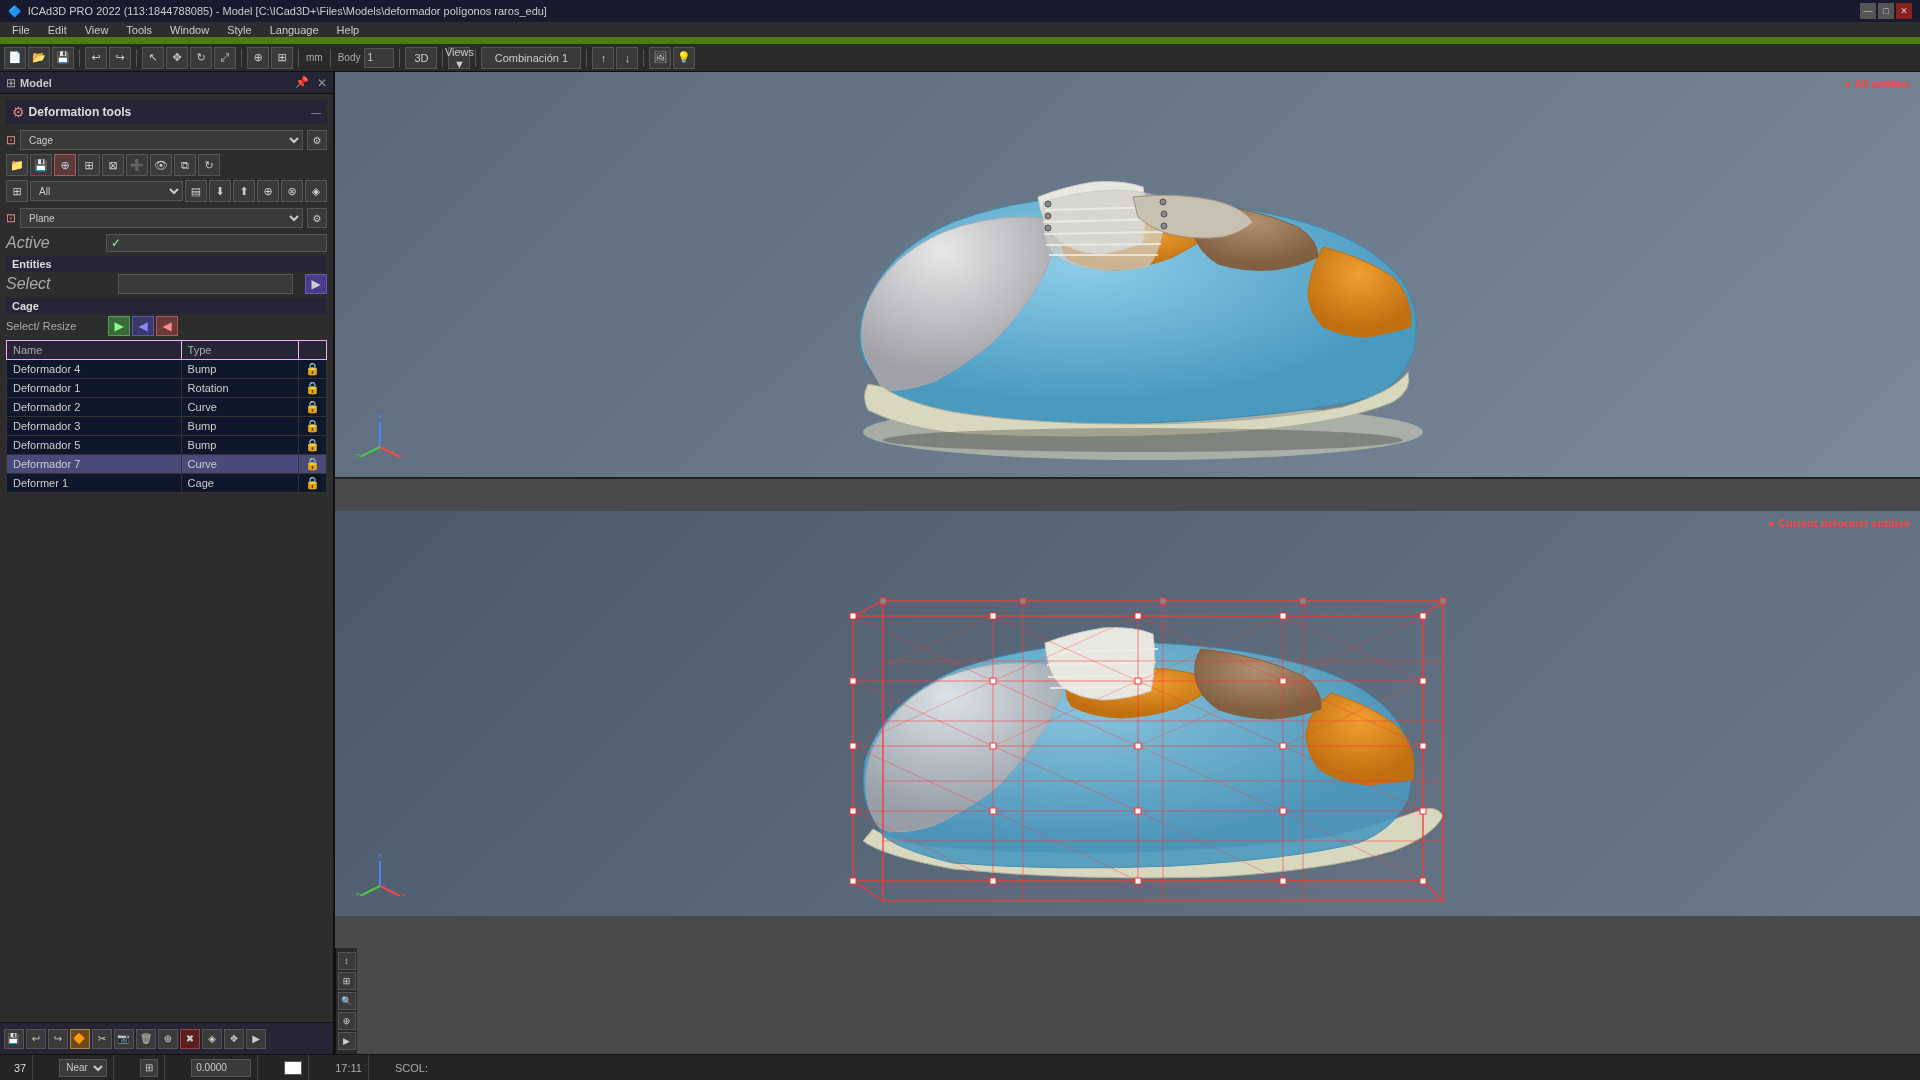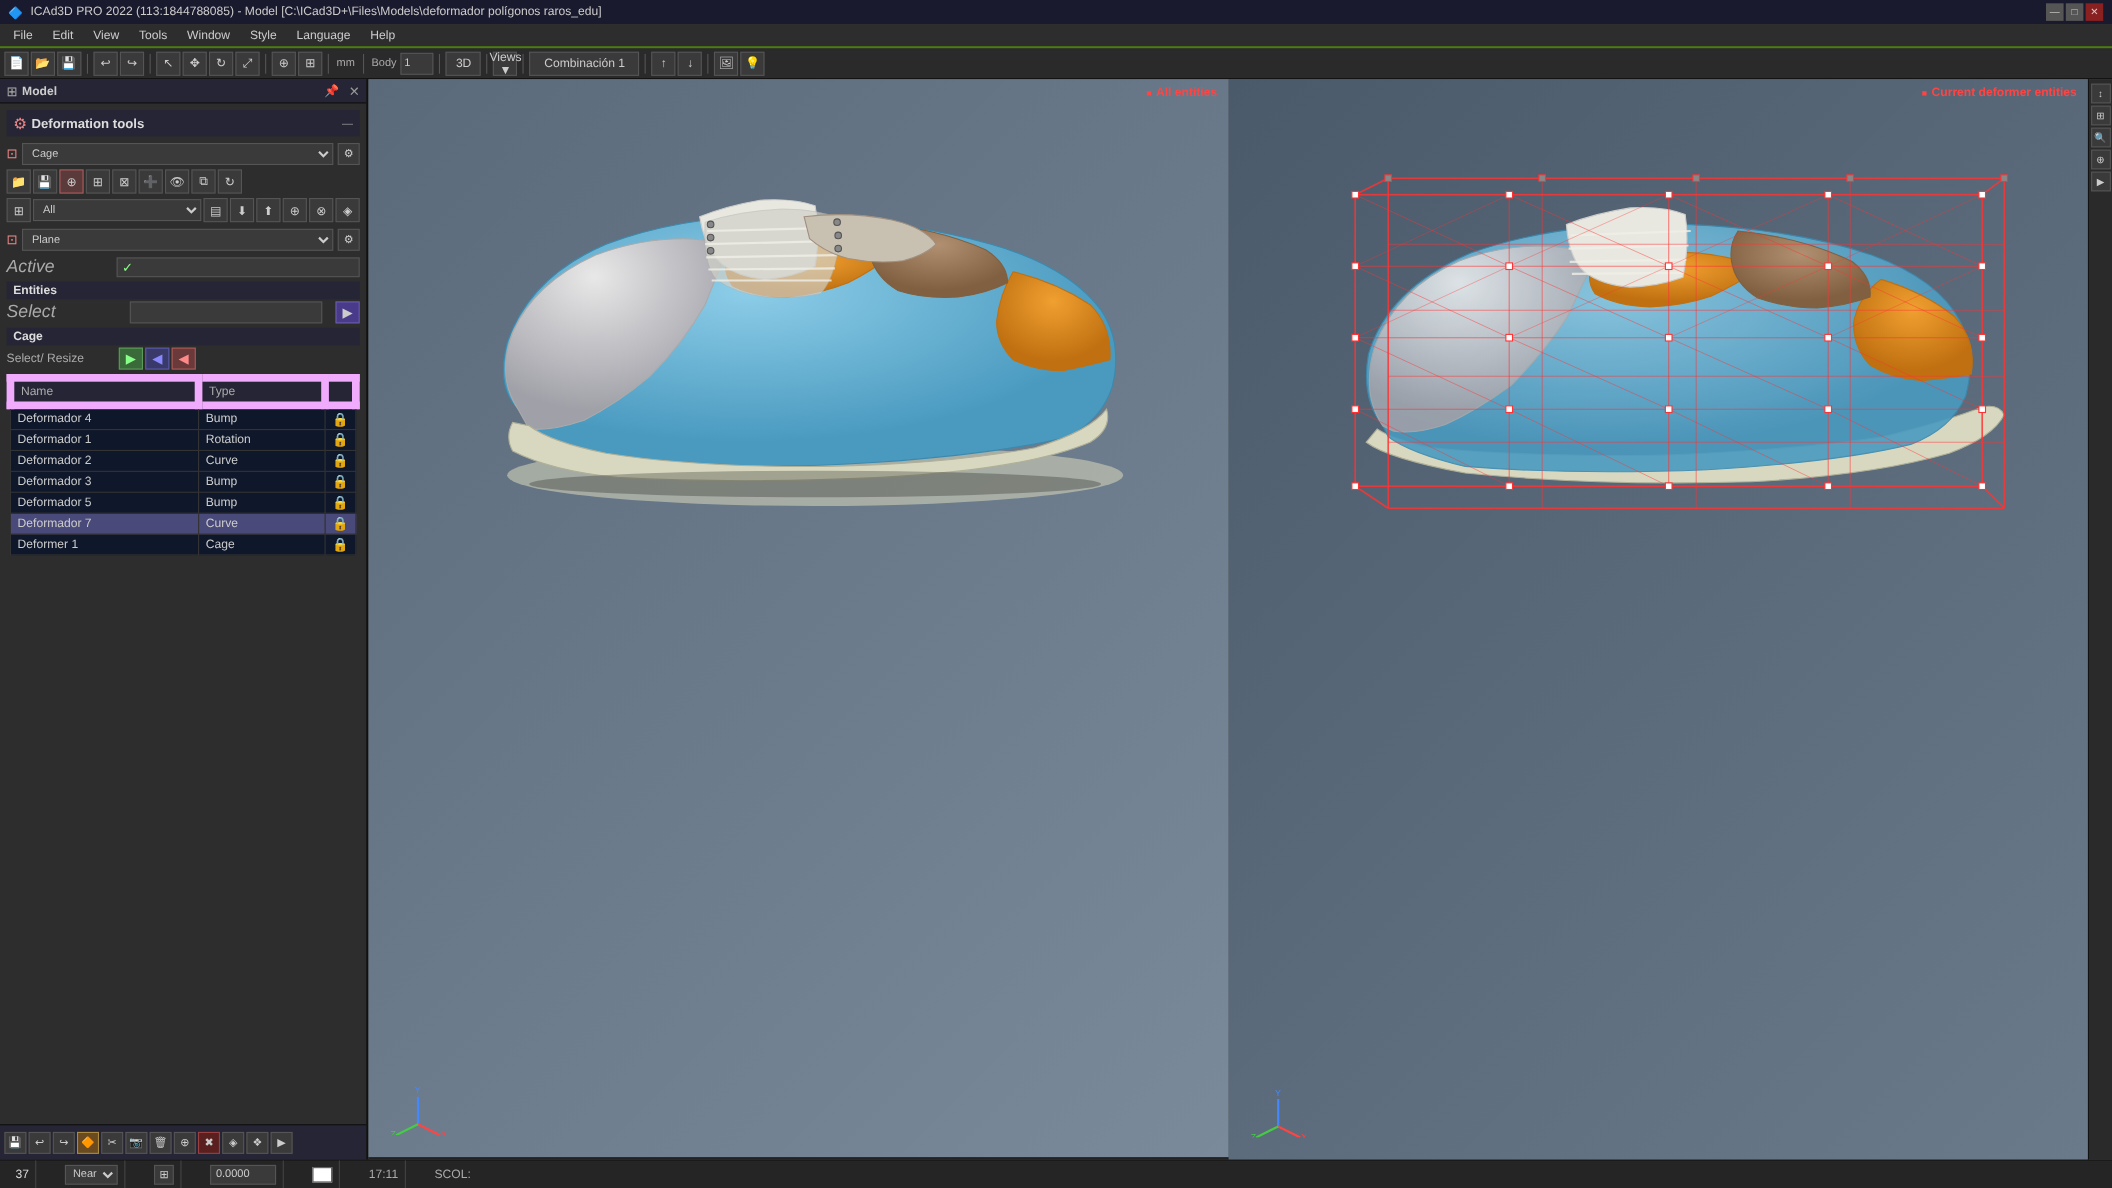--- a/index.html
+++ b/index.html
@@ -11,21 +11,21 @@
       display: flex; align-items: center; padding: 0 8px;
       font-size: 11px; color: #ccc; user-select: none;
     }
     #titlebar-buttons { margin-left: auto; display: flex; gap: 2px; }
     .tb-btn { width: 16px; height: 16px; background: #555; border: none; cursor: pointer; font-size: 9px; color: #ccc; display: flex; align-items: center; justify-content: center; }
 
     
     #menubar {
       width: 100%; height: 22px; background: #2d2d2d;
       display: flex; align-items: center; padding: 0 4px; gap: 2px;
-      border-bottom: 2px solid #4d7c0f;
+      border-bottom: 7px solid #4d7c0f;
     }
     .menu-item { padding: 2px 8px; cursor: pointer; font-size: 11px; color: #ccc; }
 
     
     #toolbar {
       width: 100%; height: 28px; background: #2a2a2a;
       display: flex; align-items: center; padding: 0 4px; gap: 2px;
       border-bottom: 1px solid #111;
     }
     .tool-btn {
@@ -147,39 +147,40 @@
       color: #f88; font-size: 12px;
     }
 
     
     #deformer-table {
       width: 100%; border-collapse: collapse; font-size: 11px;
       margin-top: 4px;
     }
     #deformer-table th {
       background: #252535; color: #aaa; padding: 3px 6px;
-      border: 7px solid #f0abfc; text-align: left; font-weight: normal;
+      border: 1px solid #f0abfc; text-align: left; font-weight: normal;
     }
     #deformer-table td {
       padding: 2px 6px; border: 1px solid #333; color: #ccc;
     }
     .row-normal { background: #0f172a; }
     .row-selected { background: #4a4a7a; }
     .lock-icon { color: #e88; font-size: 12px; }
     .lock-icon-sel { color: #aae; font-size: 12px; }
 
     
     .plane-row {
       display: flex; align-items: center; gap: 4px; margin: 6px 0;
     }
 
     
     #viewport-area {
-      flex: 1; display: flex; flex-direction: row; background: #4a4a4a;
+      flex: 1; display: flex; flex-direction: column; background: #4a4a4a;
       position: relative;
+      gap: 32px;
     }
 
     
     #viewport-top {
       flex: 1; background: linear-gradient(135deg, #5a6a7a 0%, #6a7a8a 50%, #7a8a9a 100%);
       position: relative; border-bottom: 2px solid #222;
       overflow: hidden;
     }
     #viewport-bottom {
       flex: 1; background: linear-gradient(135deg, #4a5a6a 0%, #5a6a7a 50%, #6a7a8a 100%);

